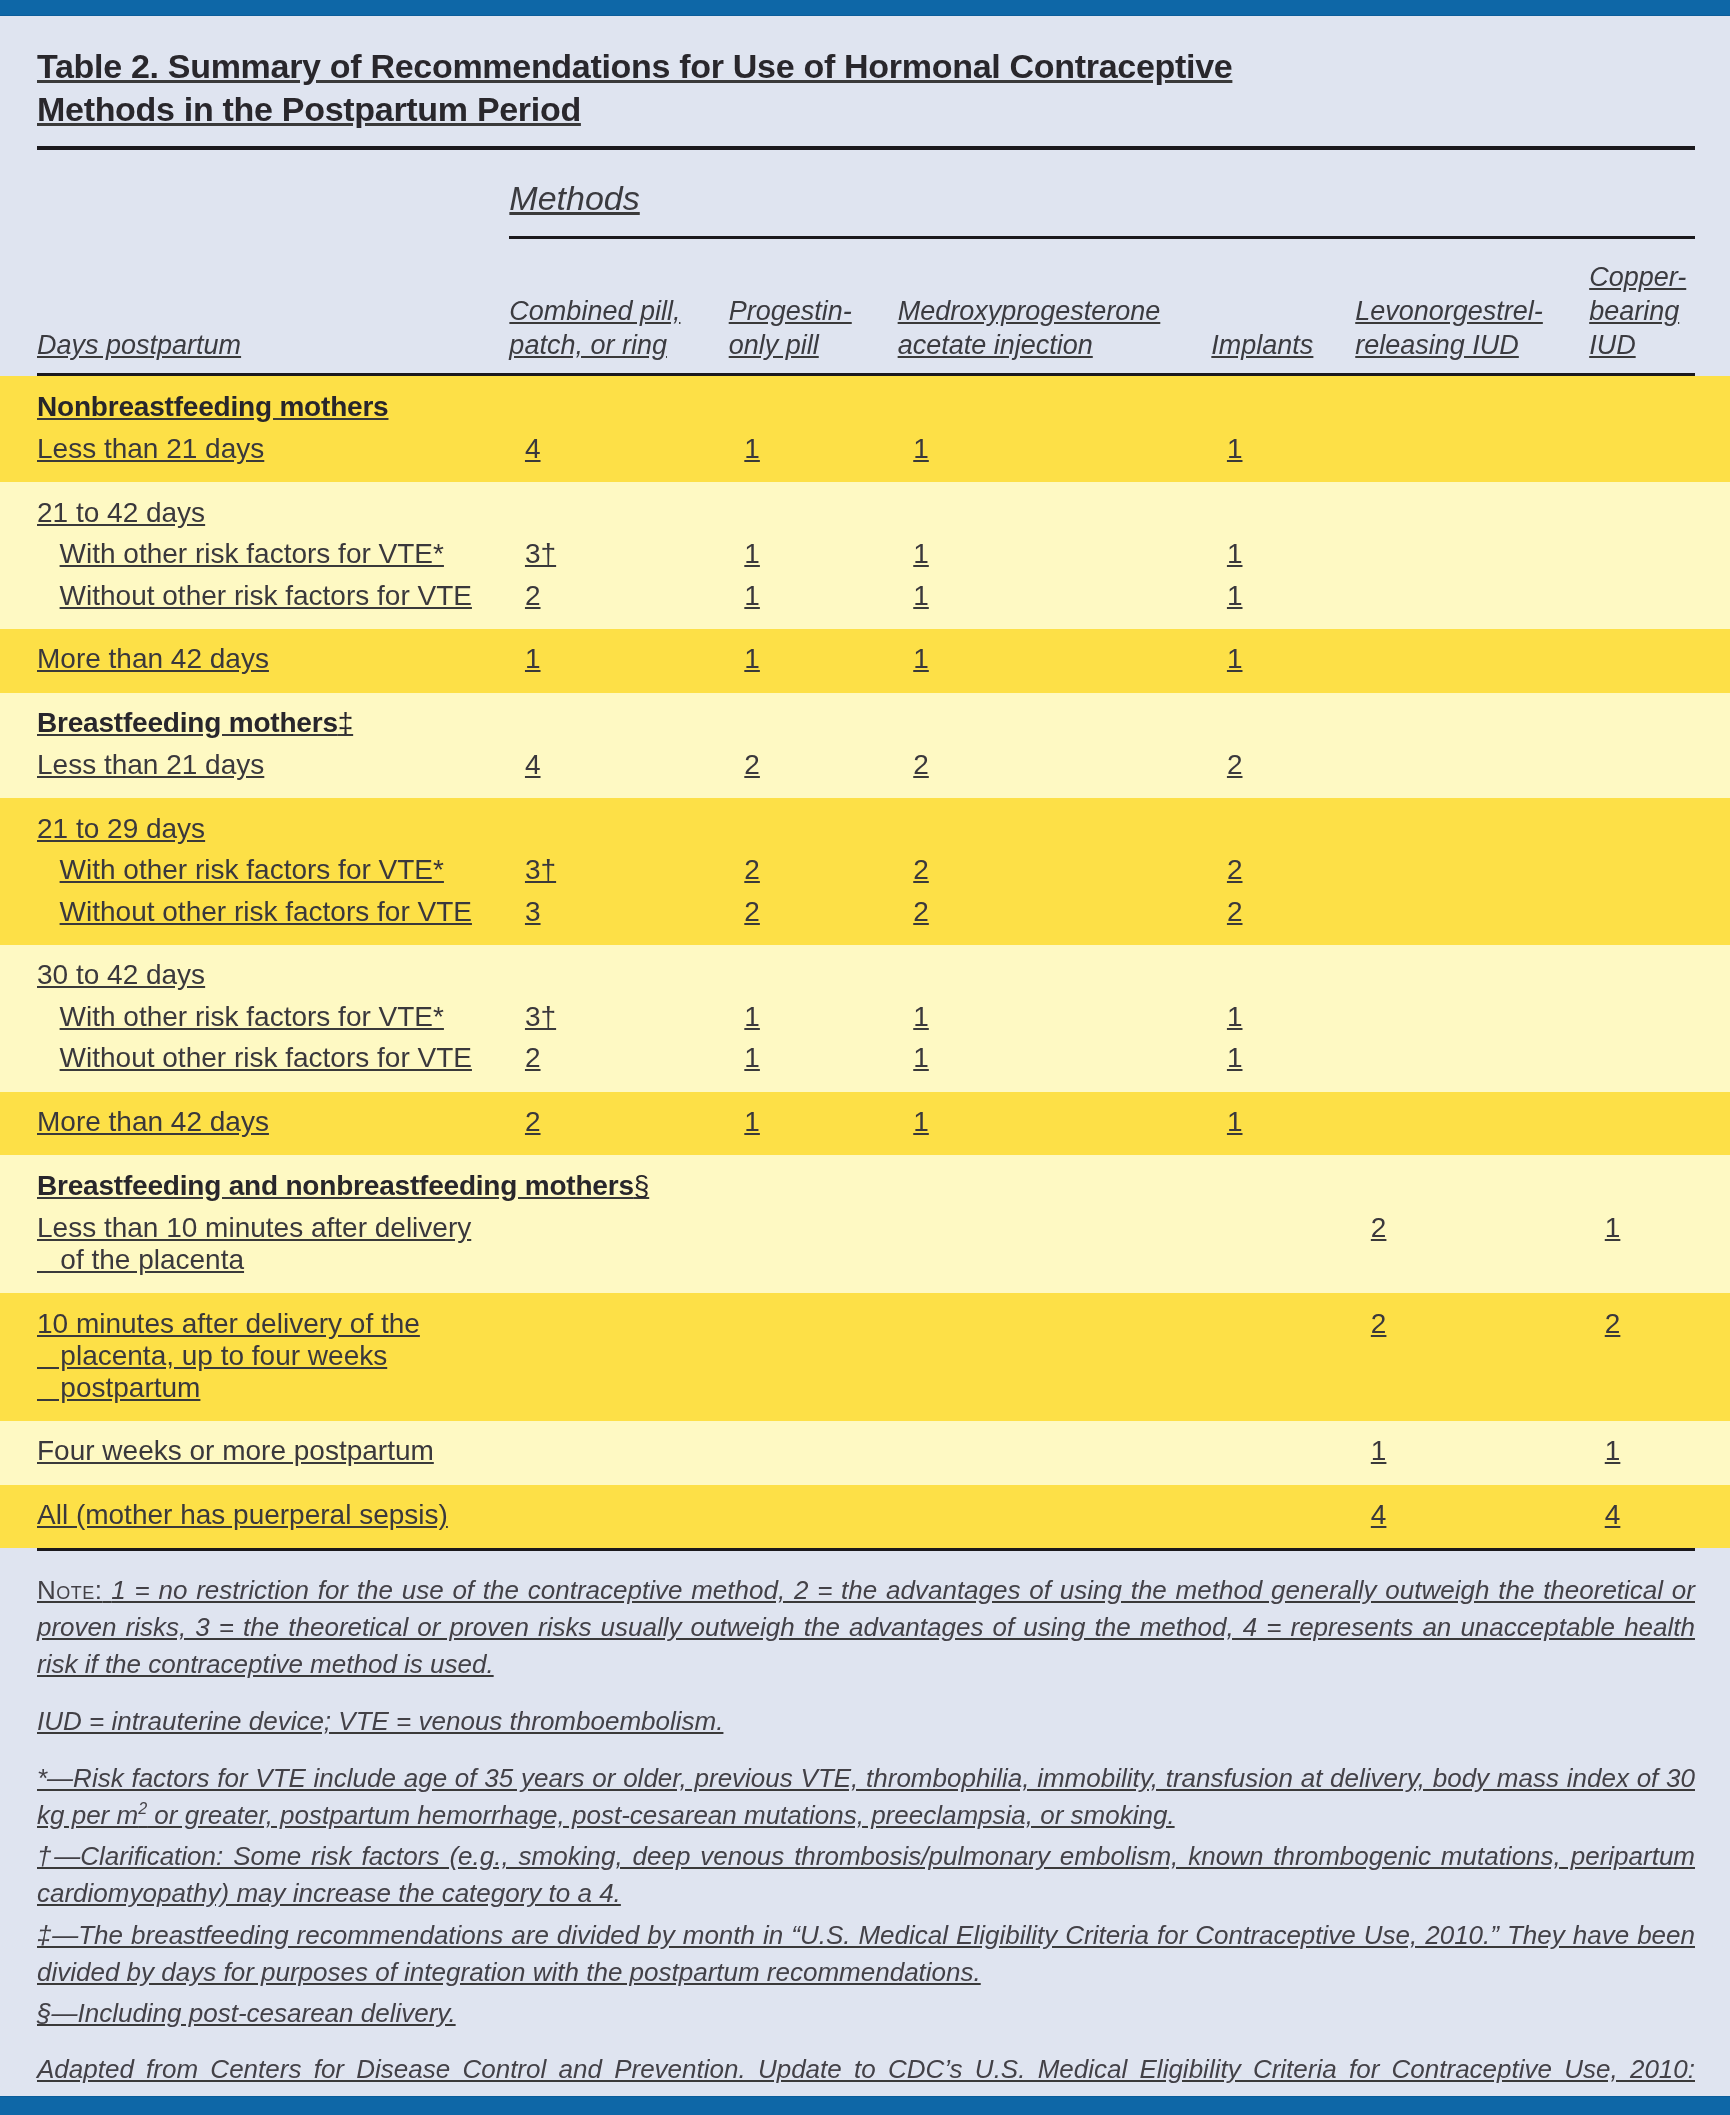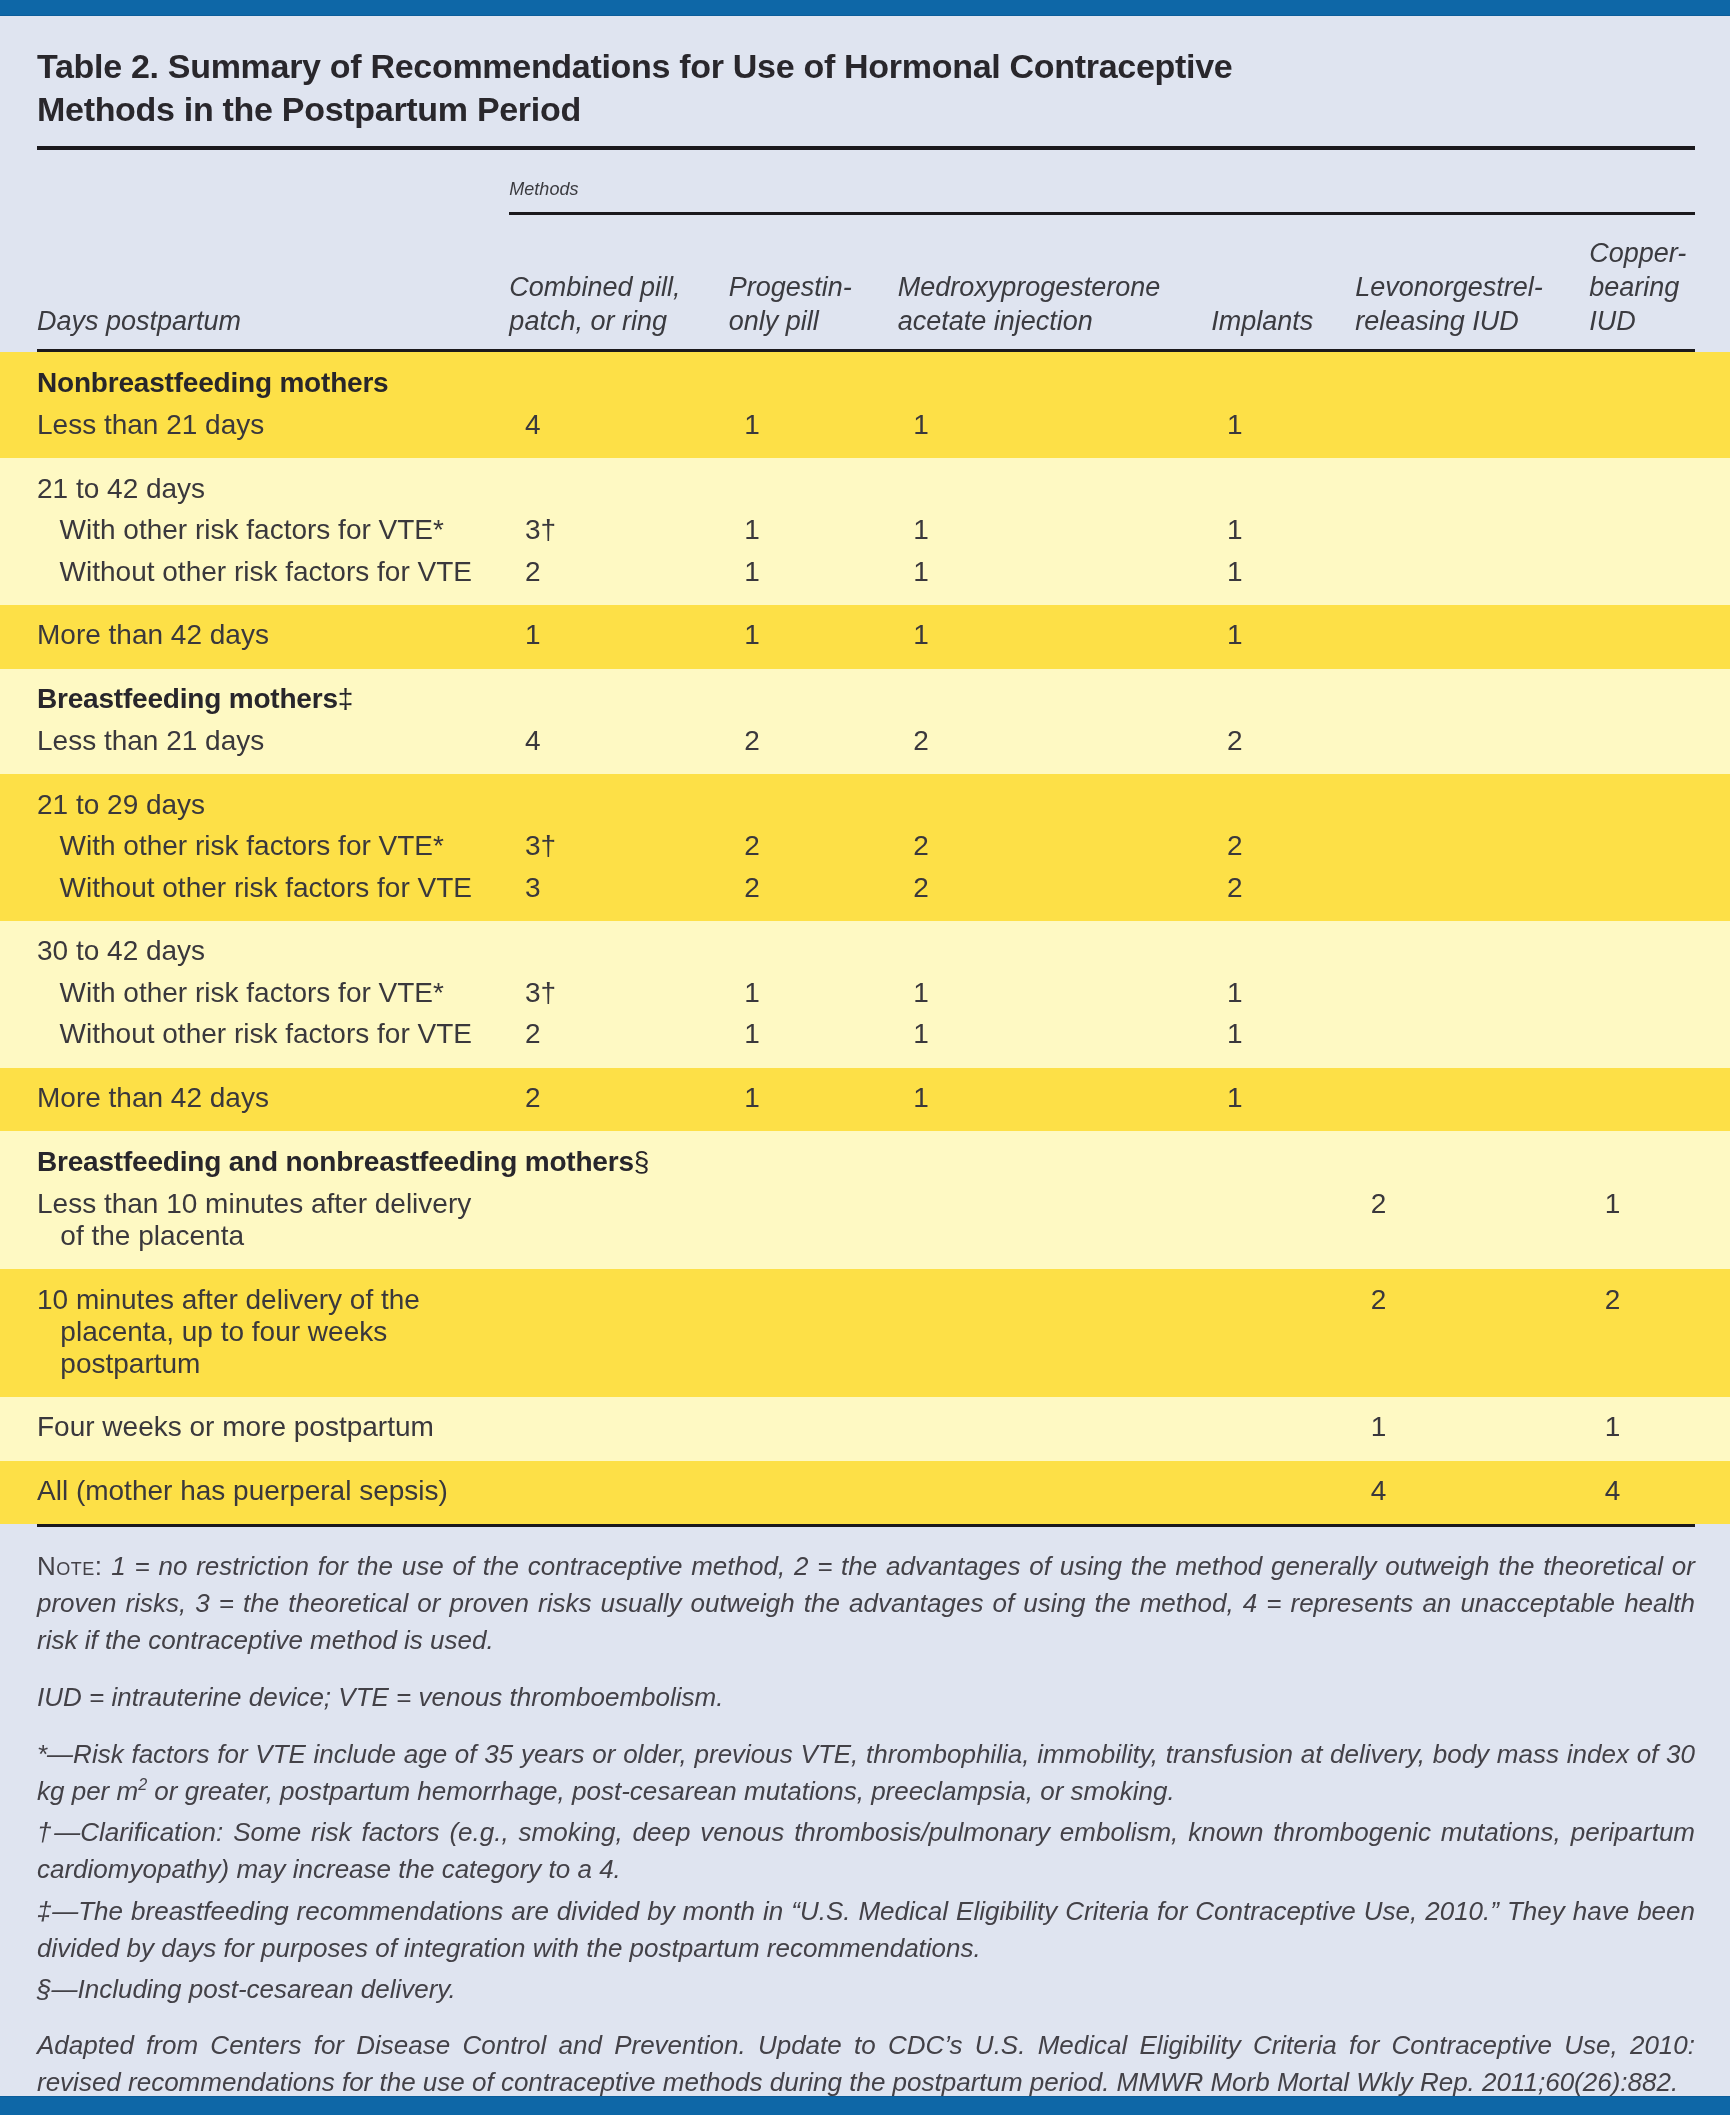--- a/index.html
+++ b/index.html
@@ -3,20 +3,21 @@
 <meta charset="utf-8">
 <style>
   html,body { margin:0; padding:0; background:#ffffff; }
   .page {
     position:relative;
     width:1730px; height:2115px;
     background:#dfe4f0;
     font-family:"Liberation Sans", sans-serif;
     color:#3a3a3a;
     overflow:hidden;
+    text-decoration:underline;
   }
   .topbar  { height:14.8px; background:#0e67a7; border-bottom:1.7px solid #0c5d9a; }
   .bottombar {
     position:absolute; left:0; right:0; bottom:0;
     height:18px; background:#0e67a7; border-top:1.7px solid #0c5d9a;
   }
   .inset { padding-left:37px; padding-right:35px; }
 
   
   .title {
@@ -27,22 +28,22 @@
     color:#29272c;
   }
   .rule { background:#1b191d; border:none; }
   .title-rule { height:3.5px; margin-top:14.8px; }
 
   
   .methods-row { display:flex; margin-top:29.5px; }
   .methods-spacer { width:28.49%; flex:none; }
   .methods-wrap { flex:1; }
   .methods-label {
-    font-style:italic; font-size:18px; color:#3b3b40;
-    padding-bottom:12px;
+    font-style:italic; font-size:34px; color:#3b3b40;
+    padding-bottom:18px;
   }
   .methods-rule { height:2.6px; }
 
   .cols-row {
     display:grid;
     grid-template-columns:28.49% 13.23% 10.19% 18.92% 8.68% 14.11% 1fr;
     align-items:end;
     font-style:italic; font-size:27px; line-height:34px;
     color:#3b3b40;
     padding:21px 0 11.3px;

